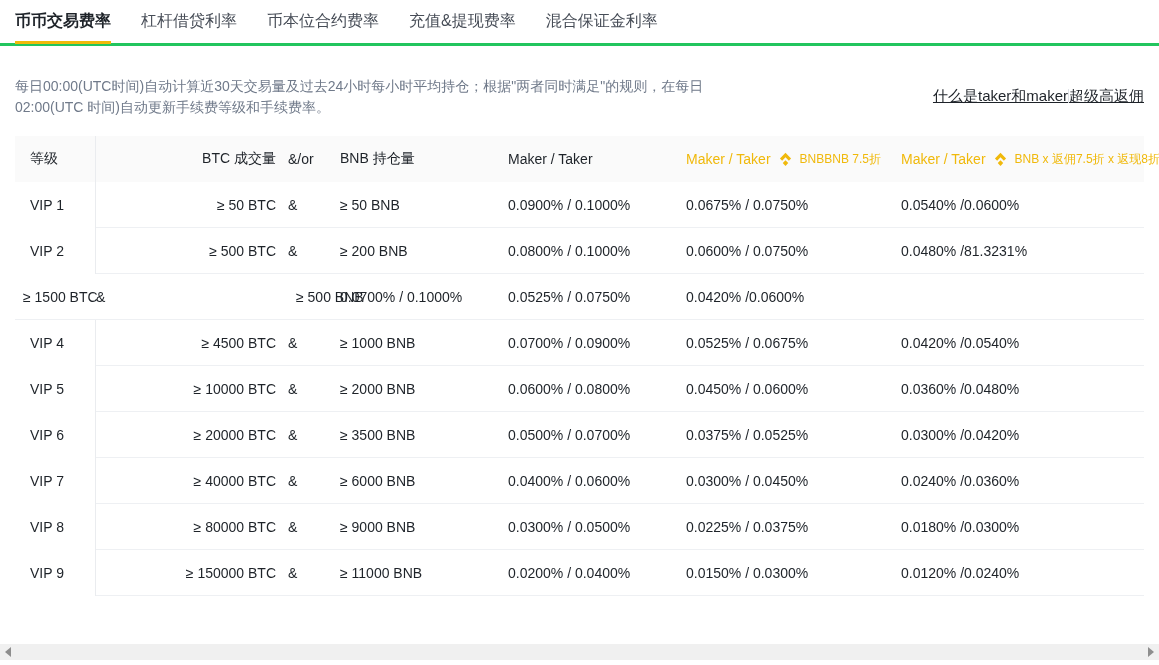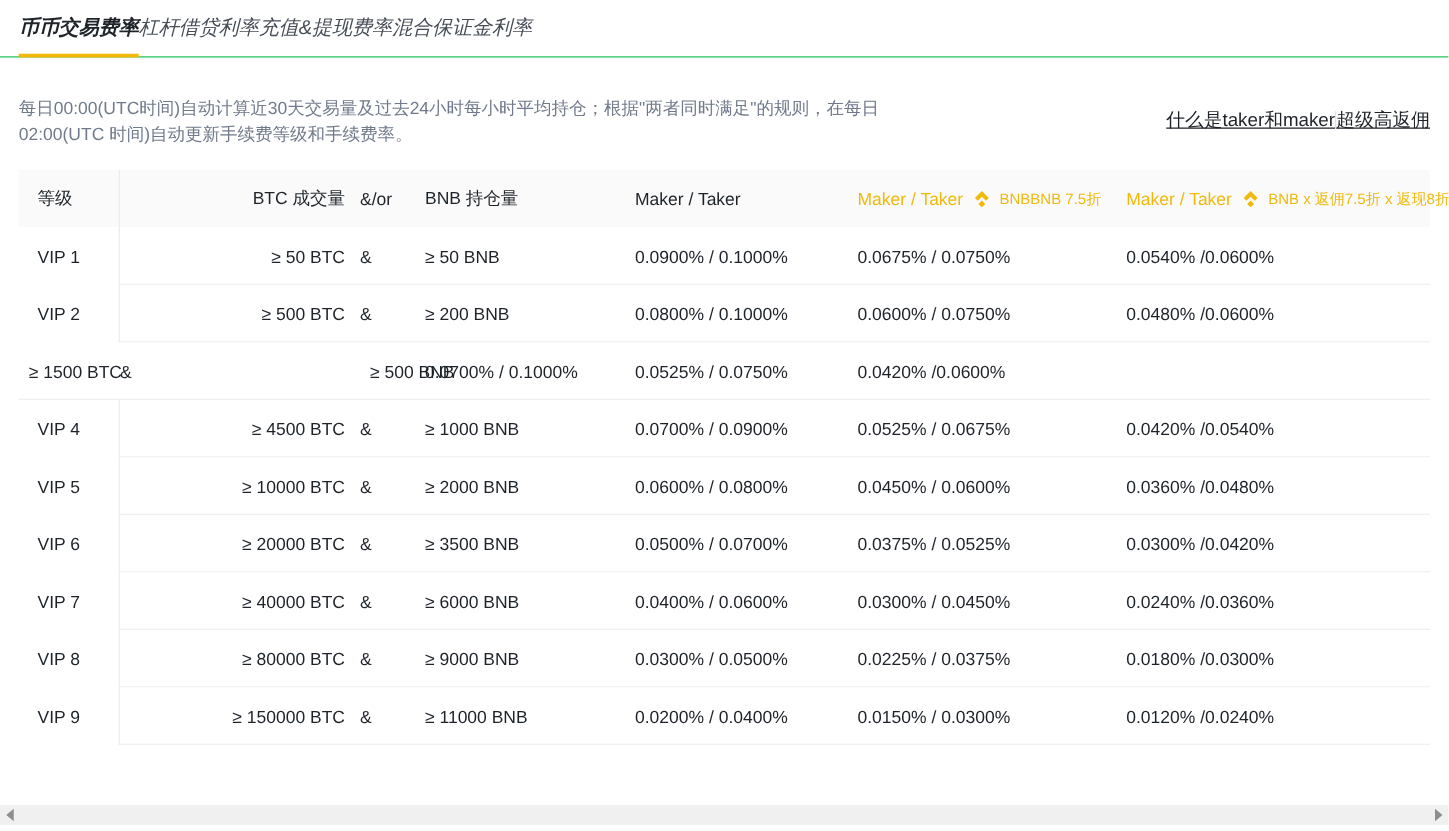--- a/index.html
+++ b/index.html
@@ -1,21 +1,21 @@
 <!DOCTYPE html>
 <html><head>
 <meta charset="utf-8">
 <style>
   * { box-sizing: border-box; margin: 0; padding: 0; }
   html,body { background:#fff; }
   body { font-family: "Liberation Sans", "DejaVu Sans", sans-serif; }
   .page { position:relative; width:1159px; height:665px; background:#fff; overflow:hidden; }
 
   
-  .tabbar { display:flex; padding:0 15px; height:46px; border-bottom:1px solid #22c55e;font-style:italic; }
+  .tabbar { display:flex; gap:30px; padding:0 15px; height:46px; border-bottom:3px solid #22c55e; }
   .tab { position:relative; display:flex; align-items:center; font-size:16px; color:#474D57;
          font-weight:500; cursor:pointer; white-space:nowrap; }
   .tab.active { color:#1E2329; font-weight:700; }
   .tab.active::after { content:""; position:absolute; left:0; right:0; bottom:-1px; height:3px; background:#F0B90B; }
 
   
   .desc-row { display:flex; justify-content:space-between; margin:30px 15px 0 15px; }
   .desc { width:700px; font-size:14px; line-height:21px; color:#707A8A; }
   .links { display:flex; align-items:center; padding-bottom:2px; }
   .link { font-size:15px; color:#1E2329; text-decoration:underline; cursor:pointer; white-space:nowrap; font-weight:500; }
@@ -51,20 +51,21 @@
   .tri-right { width:0; height:0; border-top:5px solid transparent; border-bottom:5px solid transparent; border-left:6px solid #8E8E8E; }
 </style>
 </head>
 <body>
 
 <div class="page">
 
   <nav class="tabbar">
     <div class="tab active">币币交易费率</div>
     <div class="tab">杠杆借贷利率</div>
+    <div class="tab">币本位合约费率</div>
     <div class="tab">充值&amp;提现费率</div>
     <div class="tab">混合保证金利率</div>
   </nav>
 
   <div class="desc-row">
     <p class="desc">每日00:00(UTC时间)自动计算近30天交易量及过去24小时每小时平均持仓；根据"两者同时满足"的规则，在每日02:00(UTC 时间)自动更新手续费等级和手续费率。</p>
     <div class="links">
       <a class="link">什么是taker和maker</a>
       <span class="link-divider"></span>
       <a class="link">超级高返佣</a>
@@ -115,21 +116,21 @@
     <div class="cell">0.0675% / 0.0750%</div>
     <div class="cell">0.0540% /0.0600%</div>
   </div>
         <div class="trow">
     <div class="cell c-level">VIP 2</div>
     <div class="cell c-btc">≥ 500 BTC</div>
     <div class="cell c-op">&amp;</div>
     <div class="cell">≥ 200 BNB</div>
     <div class="cell">0.0800% / 0.1000%</div>
     <div class="cell">0.0600% / 0.0750%</div>
-    <div class="cell">0.0480% /0.0600%</div>
+    <div class="cell">0.0480% /81.3231%</div>
   </div>
         <div class="trow">
     <div class="cell c-btc">≥ 1500 BTC</div>
     <div class="cell c-op">&amp;</div>
     <div class="cell">≥ 500 BNB</div>
     <div class="cell">0.0700% / 0.1000%</div>
     <div class="cell">0.0525% / 0.0750%</div>
     <div class="cell">0.0420% /0.0600%</div>
   </div>
         <div class="trow">

